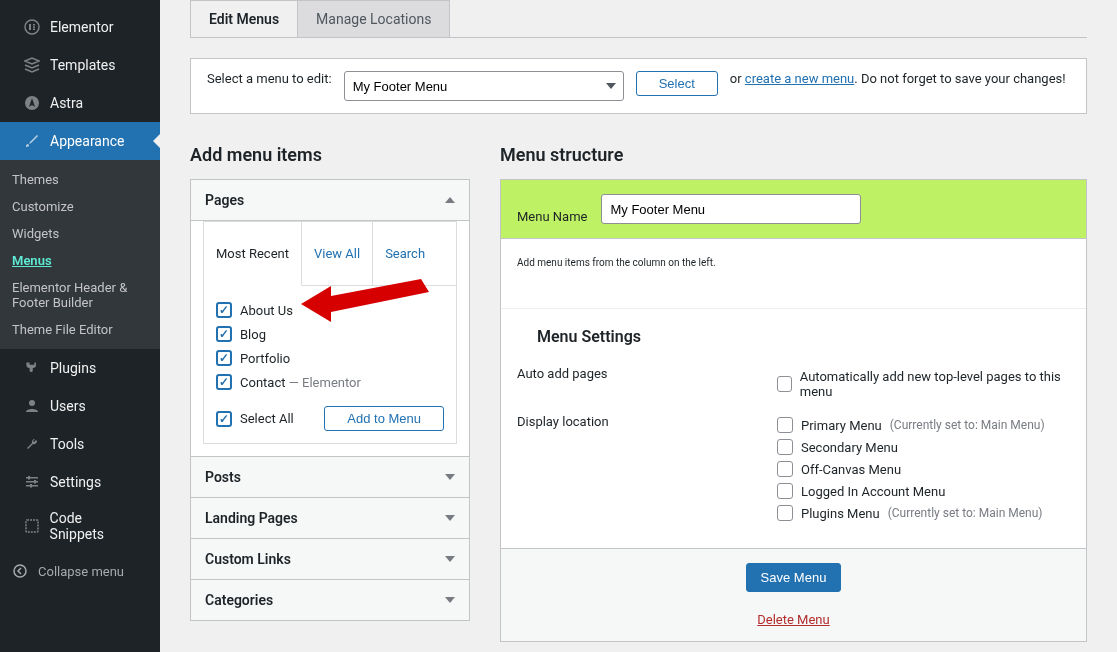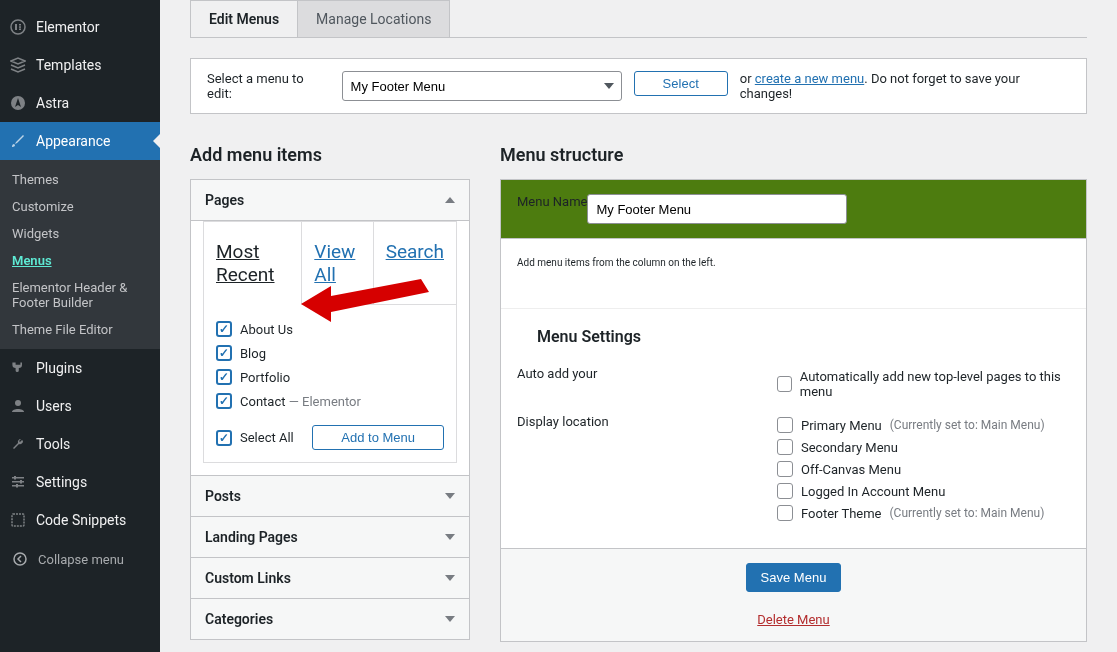--- a/index.html
+++ b/index.html
@@ -3,71 +3,71 @@
 <meta charset="utf-8">
 <style>
   * { box-sizing: border-box; margin: 0; padding: 0; }
   body { font-family: -apple-system, BlinkMacSystemFont, "Segoe UI", Roboto, sans-serif; font-size: 13px; color: #1d2327; background: #f0f0f1; }
   .wrap { display: flex; min-height: 652px; }
 
   
   .sidebar { width: 160px; background: #1d2327; color: #f0f0f1; padding-top: 8px; position: relative; }
   .side-item { display: flex; align-items: center; padding: 8px 10px; color: #f0f0f1; cursor: pointer; font-size: 14px; }
   .side-item .icon { width: 20px; height: 20px; margin-right: 8px; display:flex; align-items:center; justify-content:center; opacity:0.7; }
-  .side-item.top-level { padding: 9px 8px; align-items: center; }
+  .side-item.top-level { padding: 9px 22px; align-items: center; }
   .side-item.current { background: #2271b1; color: #fff; position:relative; }
   .side-item.current::after{ content:""; position:absolute; right:-8px; top:50%; transform:translateY(-50%); border-top:8px solid transparent; border-bottom:8px solid transparent; border-left:8px solid #2271b1; display:none;}
   .submenu { background: #32373c; padding: 6px 0; }
   .sub-item { padding: 6px 12px; color: #c3c4c7; cursor: pointer; font-size:13px; }
   .sub-item.current-sub { color: #5eead4; font-weight:600;text-decoration:underline; }
   .collapse { display:flex; align-items:center; padding: 10px; color:#a7aaad; cursor:pointer; font-size:13px;}
   .collapse .icon{ width:20px; height:20px; margin-right:8px; display:flex; align-items:center; justify-content:center;}
 
   
   .main { flex:1; background:#f0f0f1; padding: 0 30px 30px 30px; }
   .tabs { display:flex; border-bottom:1px solid #c3c4c7; margin-bottom:20px; }
   .tab { padding: 10px 18px; background:#dcdcde; border:1px solid #c3c4c7; border-bottom:none; margin-right:-1px; cursor:pointer; font-size:14px; color:#50575e;}
   .tab.active { background:#f0f0f1; color:#1d2327; font-weight:600; }
 
   .selectbar { background:#fff; border:1px solid #c3c4c7; padding: 12px 16px; display:flex; align-items:flex-start; gap:12px; font-size:13px; margin-bottom:30px;}
   .selectbar select.menu-select { min-width:280px; height:30px; border:1px solid #8c8f94; border-radius:3px; padding: 0 24px 0 8px; background:#fff; appearance:none; -webkit-appearance:none; font-size:13px; position:relative; }
   .select-wrap{ position:relative; display:inline-block;}
   .select-wrap::after{ content:""; position:absolute; right:8px; top:50%; transform:translateY(-50%); border-left:5px solid transparent; border-right:5px solid transparent; border-top:6px solid #50575e; pointer-events:none;}
-  .btn { border:1px solid #2271b1; color:#2271b1; background:#fff; padding: 4px 28px; border-radius:3px; cursor:pointer; font-size:13px; }
+  .btn { border:1px solid #2271b1; color:#2271b1; background:#fff; padding: 4px 22px; border-radius:3px; cursor:pointer; font-size:13px; }
   .btn-primary { background:#2271b1; color:#fff; border:1px solid #2271b1; padding:6px 14px; border-radius:3px; cursor:pointer; font-size:13px; }
   a.link { color:#2271b1; text-decoration:underline; cursor:pointer; }
   a.link-danger { color:#b32d2e; text-decoration:underline; cursor:pointer;}
 
   .columns { display:flex; gap:30px; align-items:flex-start; }
   .col-left { width:280px; }
   .col-right { flex:1; }
 
   h2.section { font-size:18px; font-weight:600; margin-bottom:14px; }
 
   
   .accordion { border:1px solid #c3c4c7; background:#fff; margin-bottom:0; }
   .acc-head { padding: 12px 14px; font-weight:600; font-size:14px; display:flex; justify-content:space-between; align-items:center; cursor:pointer; border-bottom:1px solid #c3c4c7; background:#f6f7f7;gap:48px; }
   .acc-head:last-child { border-bottom:none; }
   .acc-caret { width:0; height:0; border-left:5px solid transparent; border-right:5px solid transparent; }
   .acc-caret.up{ border-bottom:6px solid #787c82;}
   .acc-caret.down{ border-top:6px solid #787c82;}
   .acc-body { padding: 0 12px 12px 12px; border-bottom:1px solid #c3c4c7; background:#fff;}
   .inner-tabs { display:flex; border:1px solid #dcdcde; margin-bottom:0; }
-  .inner-tab { padding:18px 12px; font-size:19px; border-right:1px solid #dcdcde; cursor:pointer; color:#2271b1;text-decoration:underline;}
+  .inner-tab { padding:24px 12px; font-size:13px; border-right:1px solid #dcdcde; cursor:pointer; color:#2271b1;}
   .inner-tab.active{ color:#1d2327; background:#fff; border-bottom:1px solid #fff; margin-bottom:-1px;}
   .inner-tab:last-child{ border-right:none;}
   .pages-box{ border:1px solid #dcdcde; border-top:none; padding:12px; }
   .check-row{ display:flex; align-items:center; gap:8px; padding:4px 0; font-size:13px; position:relative;}
   .wp-check{ width:16px; height:16px; border:2px solid #2271b1; border-radius:3px; display:inline-flex; align-items:center; justify-content:center; cursor:pointer; flex-shrink:0; background:#fff;}
   .wp-check.checked::after{ content:"✓"; color:#2271b1; font-size:12px; font-weight:bold; line-height:1;}
   .select-all-row{ display:flex; justify-content:space-between; align-items:center; padding-top:12px;}
 
   
   .menu-panel{ border:1px solid #c3c4c7; background:#fff; }
-  .menu-name-row{ padding:14px 16px; background:#4d7c0f; border-bottom:1px solid #c3c4c7; display:flex; align-items:flex-start; }
+  .menu-name-row{ padding:14px 16px; background:#bef264; border-bottom:1px solid #c3c4c7; display:flex; align-items:flex-end; gap:14px;}
   .menu-name-row label{ font-size:13px;}
   .menu-name-row input{ width:260px; height:30px; border:1px solid #8c8f94; border-radius:3px; padding:0 8px; font-size:13px;}
   .menu-instr{ padding:18px 16px 40px 16px; border-bottom:1px solid #eee; font-size:10px;}
   .menu-settings{ padding:18px 16px;}
   .menu-settings h3{ font-size:16px; font-weight:600; margin-bottom:14px;margin-left:20px;}
   .settings-row{ display:flex; padding:6px 0; font-size:13px;}
   .settings-row .label{ width:260px; color:#1d2327;}
   .settings-row .opts{ flex:1;}
   .opt-row{ display:flex; align-items:center; gap:8px; padding:3px 0;}
   .native-check{ width:16px; height:16px; border:1px solid #8c8f94; border-radius:3px; background:#fff; display:inline-block; cursor:pointer;}
@@ -281,21 +281,21 @@
             <label>Menu Name</label>
             <input type="text" value="My Footer Menu" style="">
           </div>
 
           <div class="menu-instr">Add menu items from the column on the left.</div>
 
           <div class="menu-settings">
             <h3>Menu Settings</h3>
 
             <div class="settings-row">
-              <div class="label">Auto add your</div>
+              <div class="label">Auto add pages</div>
               <div class="opts">
                 <div class="opt-row">
                   <span class="native-check"></span>
                   <span>Automatically add new top-level pages to this menu</span>
                 </div>
               </div>
             </div>
 
             <div class="settings-row">
               <div class="label">Display location</div>
@@ -312,21 +312,21 @@
                 <div class="opt-row">
                   <span class="native-check"></span>
                   <span>Off-Canvas Menu</span>
                 </div>
                 <div class="opt-row">
                   <span class="native-check"></span>
                   <span>Logged In Account Menu</span>
                 </div>
                 <div class="opt-row">
                   <span class="native-check"></span>
-                  <span>Footer Theme</span>
+                  <span>Plugins Menu</span>
                   <span class="hint">(Currently set to: Main Menu)</span>
                 </div>
               </div>
             </div>
           </div>
 
           <div class="menu-footer">
             <button class="btn-primary">Save Menu</button>
             <a class="link-danger">Delete Menu</a>
           </div>

